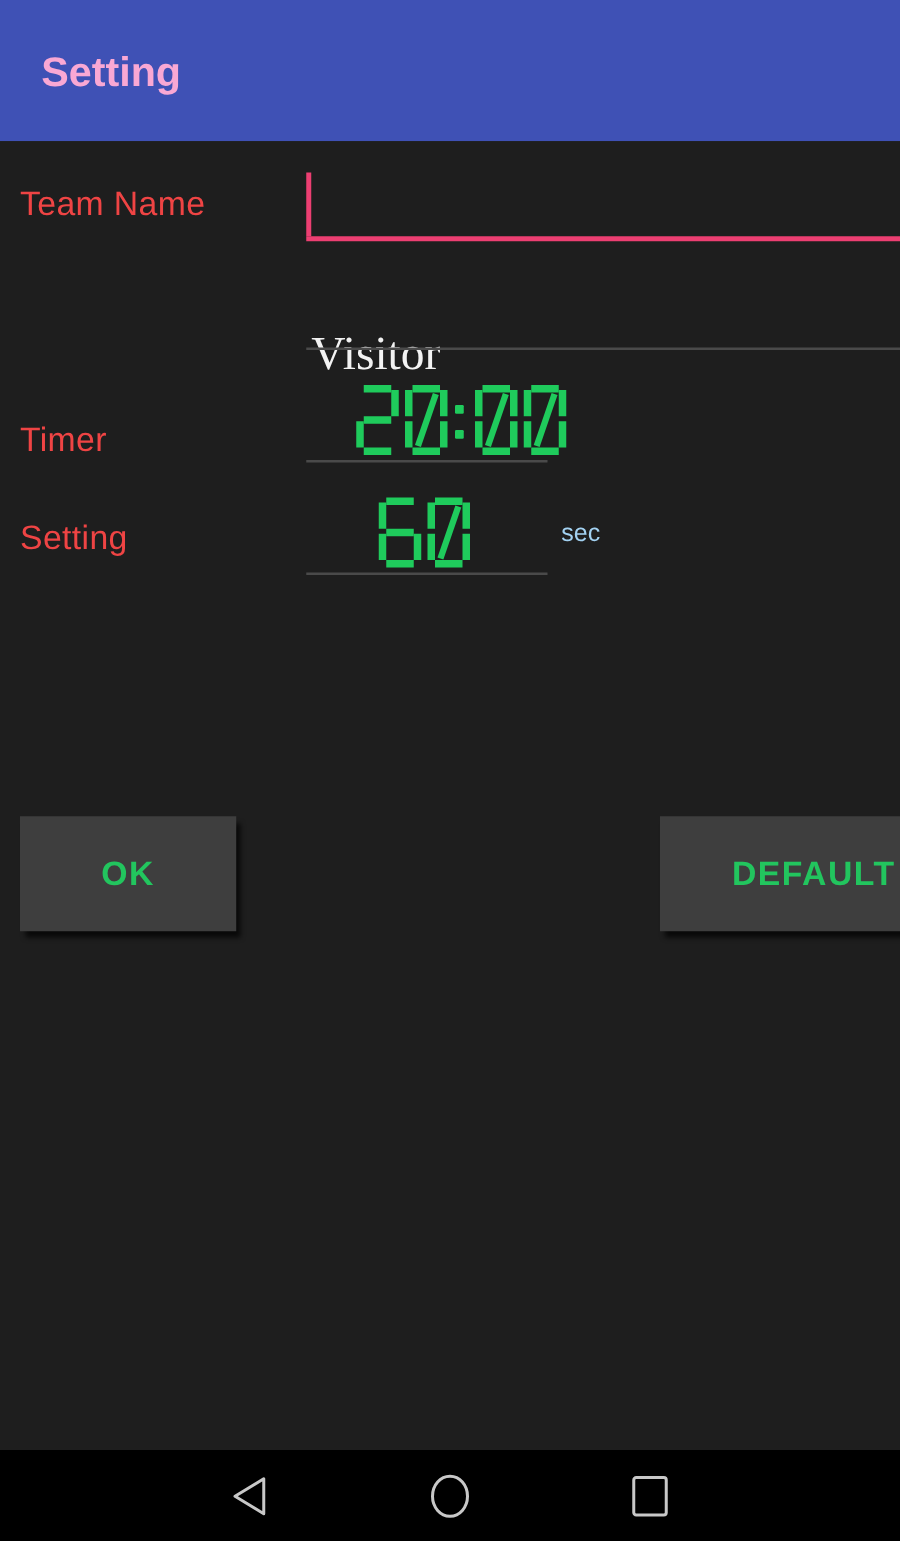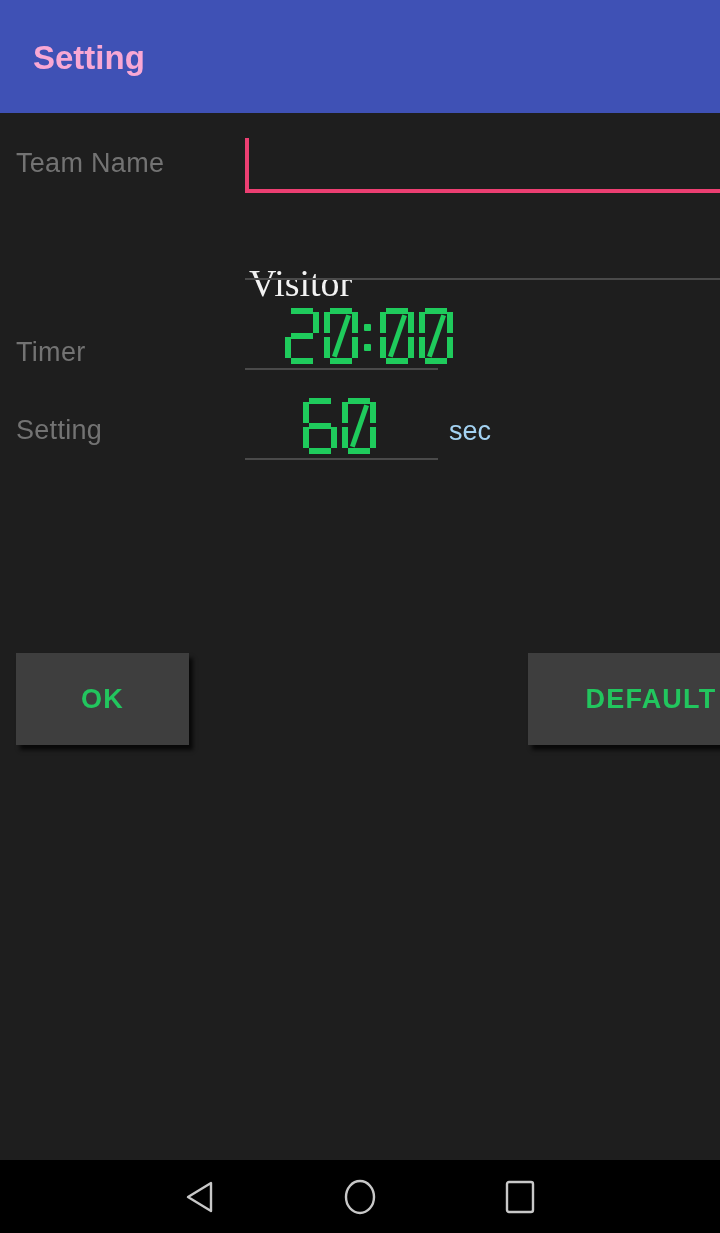--- a/index.html
+++ b/index.html
@@ -47,21 +47,21 @@
     position: absolute;
     left: 0;
     top: 113px;
     width: 720px;
     height: 1047px;
     background: #1e1e1e;
   }
 
   .row-label {
     position: absolute;
-    color: #737373;
+    color: #ef4444;
     font-size: 27px;
     font-weight: normal;
     white-space: nowrap;
     letter-spacing: 0.3px;
   }
 
   
   .text-field {
     position: absolute;
     box-sizing: border-box;
@@ -148,21 +148,21 @@
     width: 5px;
     height: 44px;
     background: #1fcb5c;
     transform: rotate(19deg);
     transform-origin: center;
   }
 
   .unit-label {
     position: absolute;
     color: #a3d2f2;
-    font-size: 27px;
+    font-size: 20px;
     white-space: nowrap;
   }
 
   
   .btn {
     position: absolute;
     box-sizing: border-box;
     background: #3e3e3e;
     border: none;
     color: #22c55e;

